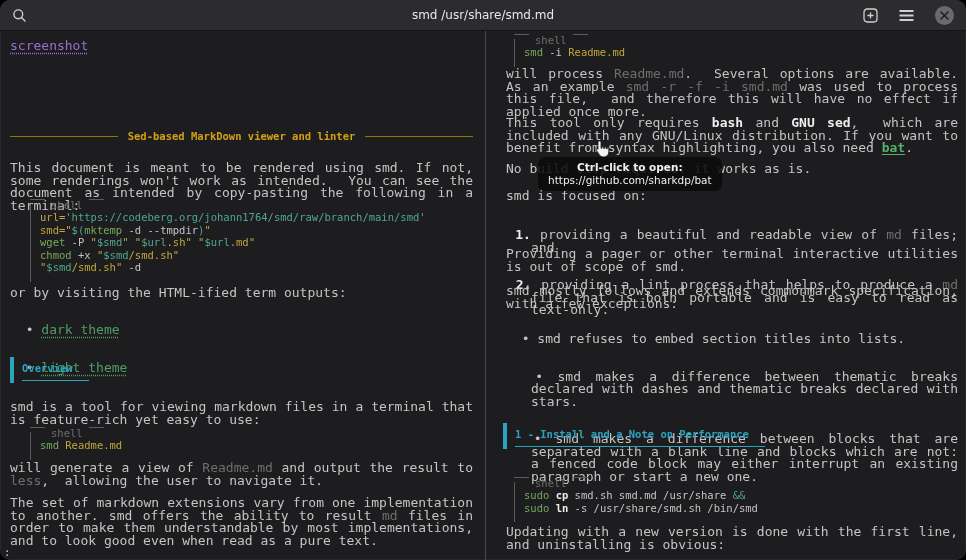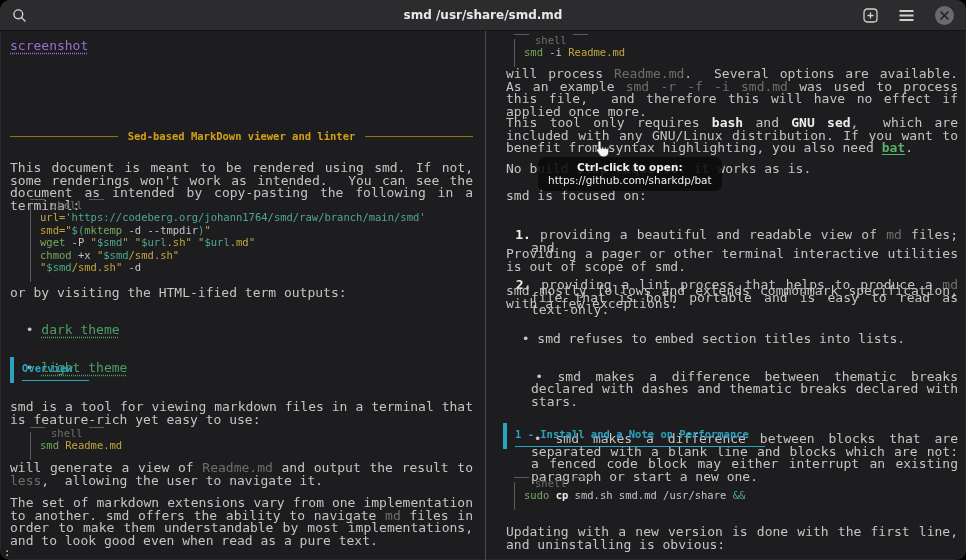--- a/index.html
+++ b/index.html
@@ -3,21 +3,21 @@
 <meta charset="utf-8">
 <style>
   html,body{margin:0;padding:0;background:#000;}
   .window{position:relative;width:966px;height:560px;background:#1d1d1f;border-radius:10px;
     overflow:hidden;font-family:"DejaVu Sans Mono","Liberation Mono",monospace;
     box-shadow:inset 0 0 0 1px rgba(255,255,255,0.05);}
   
   .titlebar{position:relative;height:30px;background:#2c2c2e;border-bottom:1px solid #141416;
     display:flex;align-items:center;justify-content:space-between;padding:0 8px;}
   .title{position:absolute;left:50%;top:50%;transform:translate(-50%,-50%);
-    font-family:"DejaVu Sans","Liberation Sans",sans-serif;font-size:12px;font-weight:bold;color:#e8e8e8;white-space:nowrap;}
+    font-family:"DejaVu Sans","Liberation Sans",sans-serif;font-size:12px;font-weight:normal;color:#e8e8e8;white-space:nowrap;}
   .tb-btn{background:transparent;border:none;padding:4px;margin:0;cursor:default;display:flex;align-items:center;justify-content:center;}
   .tb-right{display:flex;align-items:center;gap:13px;}
   .close-circle{width:19px;height:19px;border-radius:50%;background:#6a6a6e;display:flex;align-items:center;justify-content:center;}
   
   .content{position:relative;height:529px;}
   .divider{position:absolute;left:485px;top:0;width:1px;height:529px;background:#4a4a4c;}
   .pane{position:absolute;top:0;height:529px;overflow:hidden;}
   .pane-left{left:0;width:485px;}
   .pane-right{left:486px;width:480px;}
   .blk{position:absolute;font-size:13px;line-height:12.5px;color:#c4c4c4;
@@ -146,21 +146,21 @@
         <div class="code-head">
           <span>shell</span>
         </div>
         <div class="code-body">
           <div class="cl"><span class="grn">smd</span><span> </span><span class="ylw">Readme.md</span></div>
         </div>
       </div>
 
       <div class="blk" style="top:431px"><span>will generate a view of </span><span class="dim">Readme.md</span><span> and output the result to </span><span class="dim">less</span><span>,  allowing the user to navigate it.</span></div>
 
-      <div class="blk" style="top:466px"><span>The set of </span><span class="it">markdown</span><span> extensions vary from one implementation to another. </span><span class="it">smd</span><span> offers the ability to navigate </span><span class="dim">md</span><span> files in order to make them understandable by most implementations,  and to look good even when read as a pure text.</span></div>
+      <div class="blk" style="top:466px"><span>The set of </span><span class="it">markdown</span><span> extensions vary from one implementation to another. </span><span class="it">smd</span><span> offers the ability to result </span><span class="dim">md</span><span> files in order to make them understandable by most implementations,  and to look good even when read as a pure text.</span></div>
 
       <div class="pager">:</div>
     </div>
 
     <div class="divider"></div>
 
     <div class="pane pane-right">
 
       <div class="code" style="top:1px">
         <span class="vline"></span>
@@ -201,20 +201,21 @@
       </div>
 
 
       <div class="code" style="top:444px">
         <span class="vline"></span>
         <div class="code-head">
           <span>shell</span>
         </div>
         <div class="code-body">
           <div class="cl"><span class="grn">sudo</span><span> </span><span class="b">cp</span><span> smd.sh smd.md /usr/share </span><span class="teal">&amp;&amp;</span></div>
+          <div class="cl"><span class="grn">sudo</span><span> </span><span class="b">ln</span><span> -s /usr/share/smd.sh /bin/smd</span></div>
         </div>
       </div>
 
       <div class="blk" style="top:495px"><span>Updating with a new version is done with the first line,  and uninstalling is obvious:</span></div>
 
       <div class="tooltip">
         <div class="tt1">Ctrl-click to open:</div>
         <div class="tt2">https://github.com/sharkdp/bat</div>
       </div>
 

